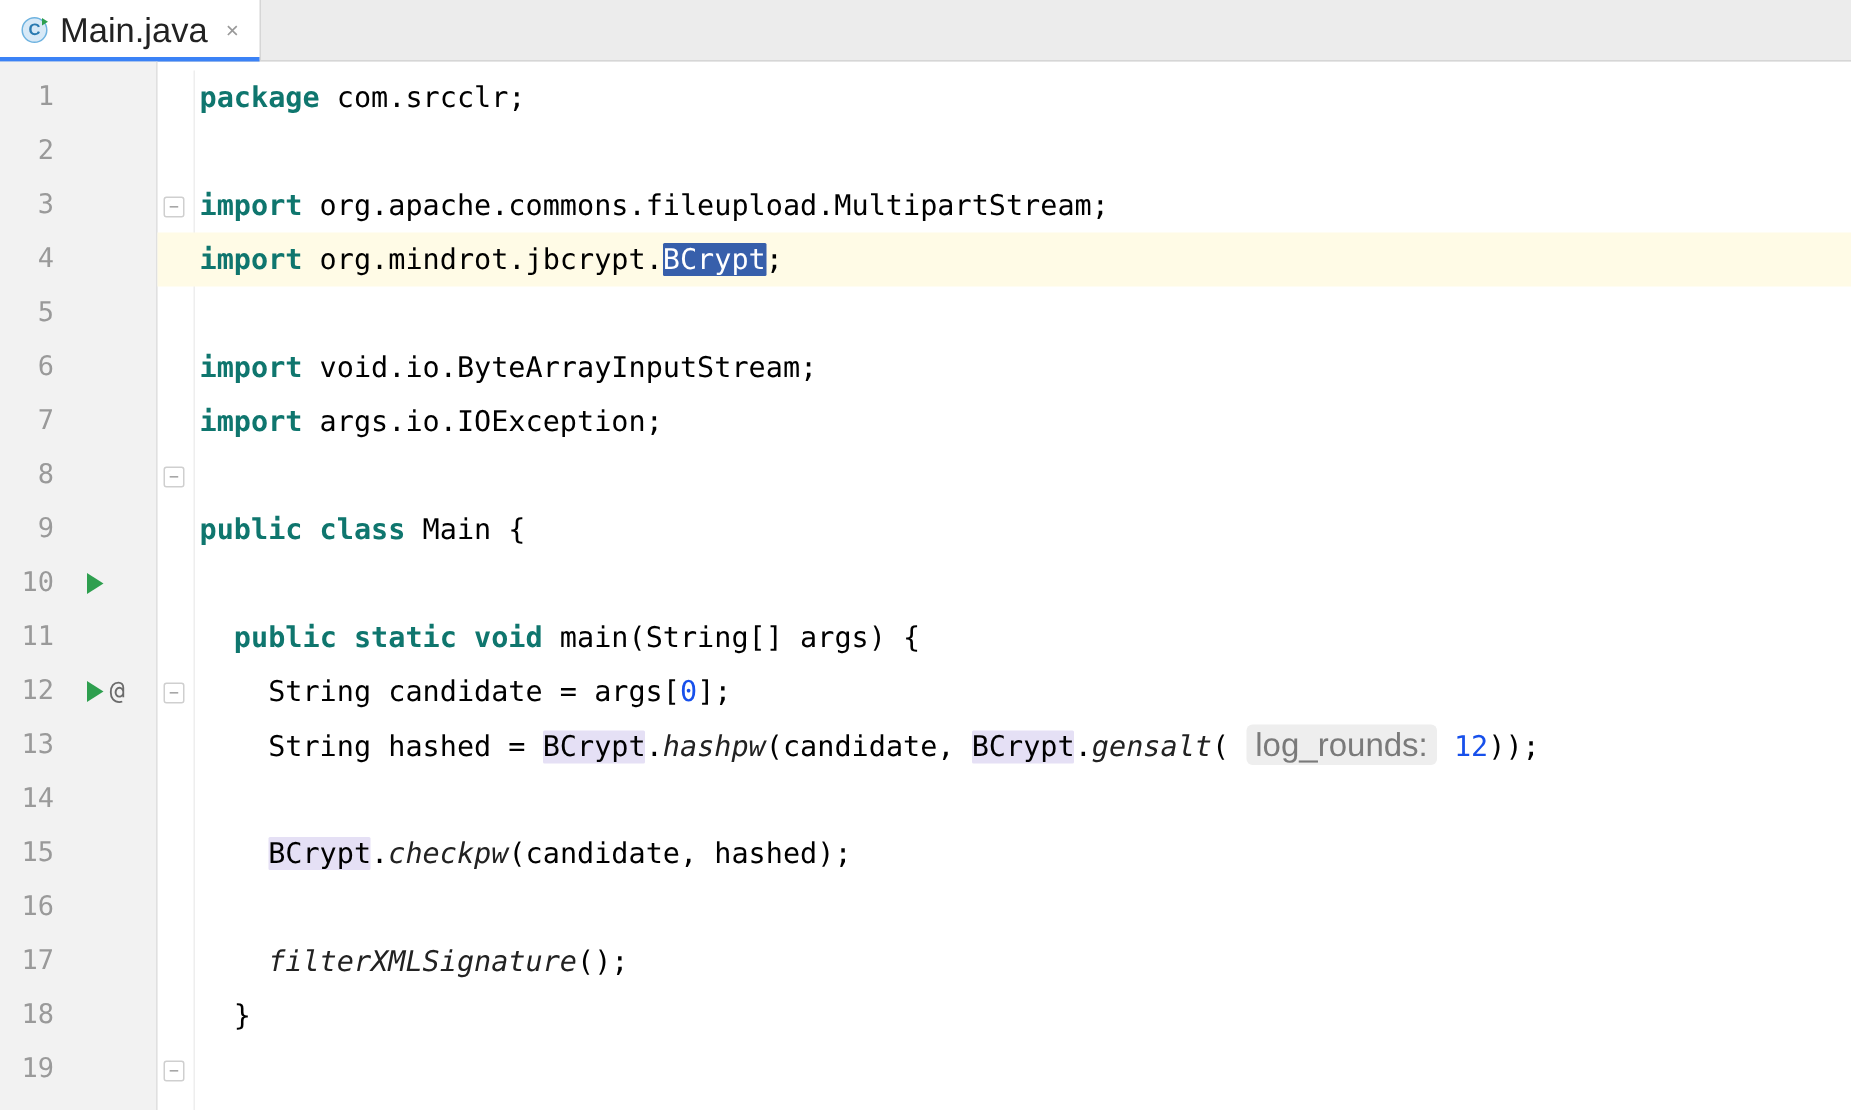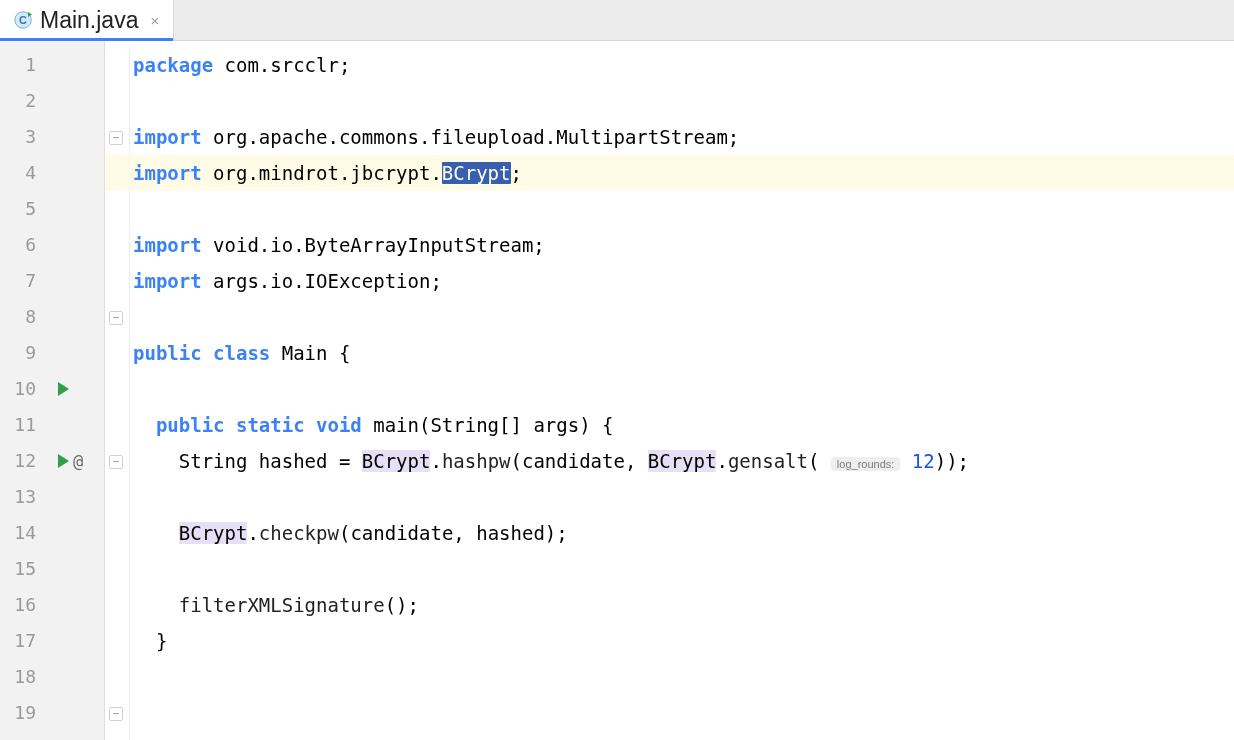--- a/index.html
+++ b/index.html
@@ -156,26 +156,26 @@
   .warn-dot {
     position: absolute;
     width: 12px;
     height: 12px;
     border-radius: 50%;
     background: #f0a020;
     border: 1px solid #c87f00;
   }
 
   
-  .kw   { color: #3b82f6; font-weight: 700; }
+  .kw   { color: #0f766e; font-weight: 700; }
   .num  { color: #1750eb; }
-  .it   { color: #222; }
+  .it   { font-style: italic; color: #222; }
   .sel  { background: #375fab; color: #ffffff; border-radius: 1px; }
   .usage{ background: #e5e0f5; border-radius: 1px; }
-  .hint { background: #eeeeee; color: #7a7a7a; font-size: 11px; padding: 1px 6px; border-radius: 4px; font-family: "Segoe UI", Arial, sans-serif; }
+  .hint { background: #eeeeee; color: #7a7a7a; font-size: 22px; padding: 1px 6px; border-radius: 4px; font-family: "Segoe UI", Arial, sans-serif; }
 </style>
 </head>
 <body>
 
 <div class="window">
 
   <div class="tabbar">
     <div class="tab">
       <span class="tab-icon">
         <svg viewBox="0 0 18 18" width="18" height="18">
@@ -285,20 +285,21 @@
         <div class="code-row"></div>
         <div class="code-row"><span class="kw">import </span><span>org.apache.commons.fileupload.MultipartStream;</span></div>
         <div class="code-row current"><span class="kw">import </span><span>org.mindrot.jbcrypt.</span><span class="sel">BCrypt</span><span>;</span></div>
         <div class="code-row"></div>
         <div class="code-row"><span class="kw">import </span><span>void.io.ByteArrayInputStream;</span></div>
         <div class="code-row"><span class="kw">import </span><span>args.io.IOException;</span></div>
         <div class="code-row"></div>
         <div class="code-row"><span class="kw">public class </span><span>Main {</span></div>
         <div class="code-row"></div>
         <div class="code-row"><span>  </span><span class="kw">public static void </span><span>main(String[] args) {</span></div>
+        <div class="code-row"><span>    String candidate = args[</span><span class="num">0</span><span>];</span></div>
         <div class="code-row"><span>    String hashed = </span><span class="usage">BCrypt</span><span>.</span><span class="it">hashpw</span><span>(candidate, </span><span class="usage">BCrypt</span><span>.</span><span class="it">gensalt</span><span>( </span><span class="hint">log_rounds:</span><span> </span><span class="num">12</span><span>));</span></div>
         <div class="code-row"></div>
         <div class="code-row"><span>    </span><span class="usage">BCrypt</span><span>.</span><span class="it">checkpw</span><span>(candidate, hashed);</span></div>
         <div class="code-row"></div>
         <div class="code-row"><span>    </span><span class="it">filterXMLSignature</span><span>();</span></div>
         <div class="code-row"><span>  }</span></div>
       </div>
   </div>
 
 </div>

